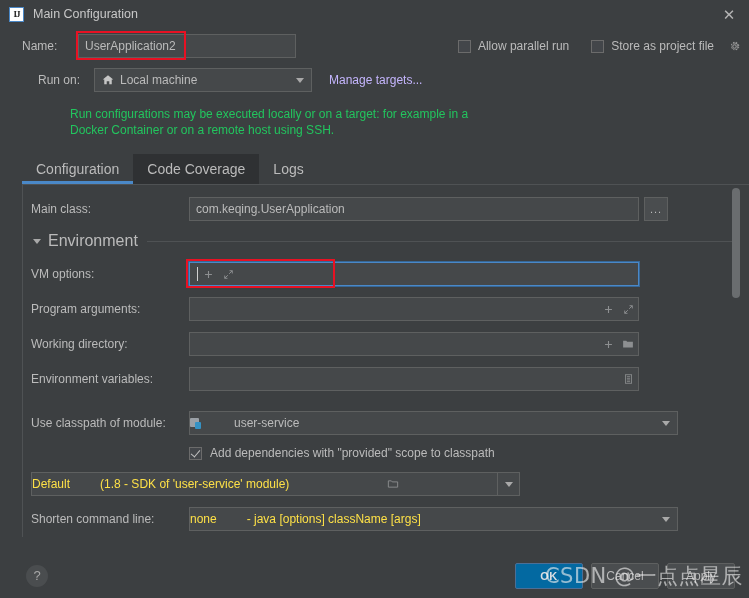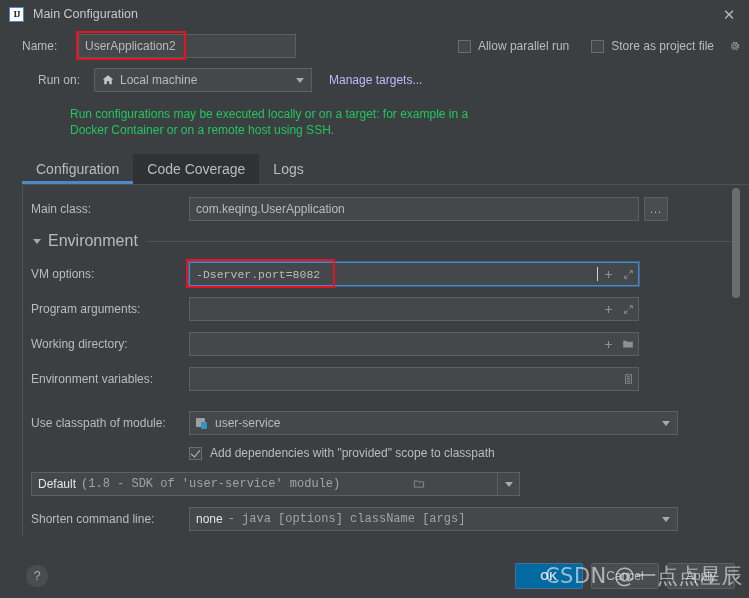--- a/index.html
+++ b/index.html
@@ -247,31 +247,31 @@
     position: absolute; left: 5px; top: 5px; width: 6px; height: 7px;
     background: #3592c4; border-radius: 1px;
   }
 
   .sub-row {
     display: flex; align-items: center;
     padding-left: 166px;
     margin-bottom: 12px;
     gap: 8px;
   }
-  .dim { color: #a3a3a3; font-family: Liberation Mono, monospace; }
-  .bright { color: #e5e5e5; }
+  .dim { color: #fde047; }
+  .bright { color: #fde047; }
 
   .combo-field {
     height: 24px;
     background: #45484a;
     border: 1px solid #5e6060;
     display: flex; align-items: center;
-    padding-left: 6px;
     font-size: 12px;
     width: 489px;
+    gap: 25px;
   }
   .combo-field .dd {
     width: 22px; height: 22px; margin-left: auto;
     display: flex; align-items: center; justify-content: center;
     flex: none;
   }
   .combo-field .dd-sep {
     width: 22px; height: 22px; margin-left: auto; flex: none;
     border-left: 1px solid #5e6060;
     display: flex; align-items: center; justify-content: center;
@@ -415,21 +415,20 @@
     <div class="section">
       <span class="tri-right-down"></span>
       <span class="lbl">Environment</span>
       <span class="hr"></span>
     </div>
 
     <div class="frow">
       <div class="lbl">VM options:</div>
       <div style="position:relative;">
         <div class="field wide focus">
-          <span class="val mono">-Dserver.port=8082</span>
             <span class="caret"></span>
           <span class="ficon">
             <svg width="11" height="11" viewBox="0 0 16 16" fill="none" stroke="#8d8f91" stroke-width="1.6">
               <path d="M8 3v10M3 8h10"></path>
             </svg>
           </span>
           <span class="ficon">
             <svg width="11" height="11" viewBox="0 0 16 16" fill="none" stroke="#8d8f91" stroke-width="1.4">
               <path d="M9.5 2.5h4v4M13.5 2.5 9 7M6.5 13.5h-4v-4M2.5 13.5 7 9"></path>
             </svg>

